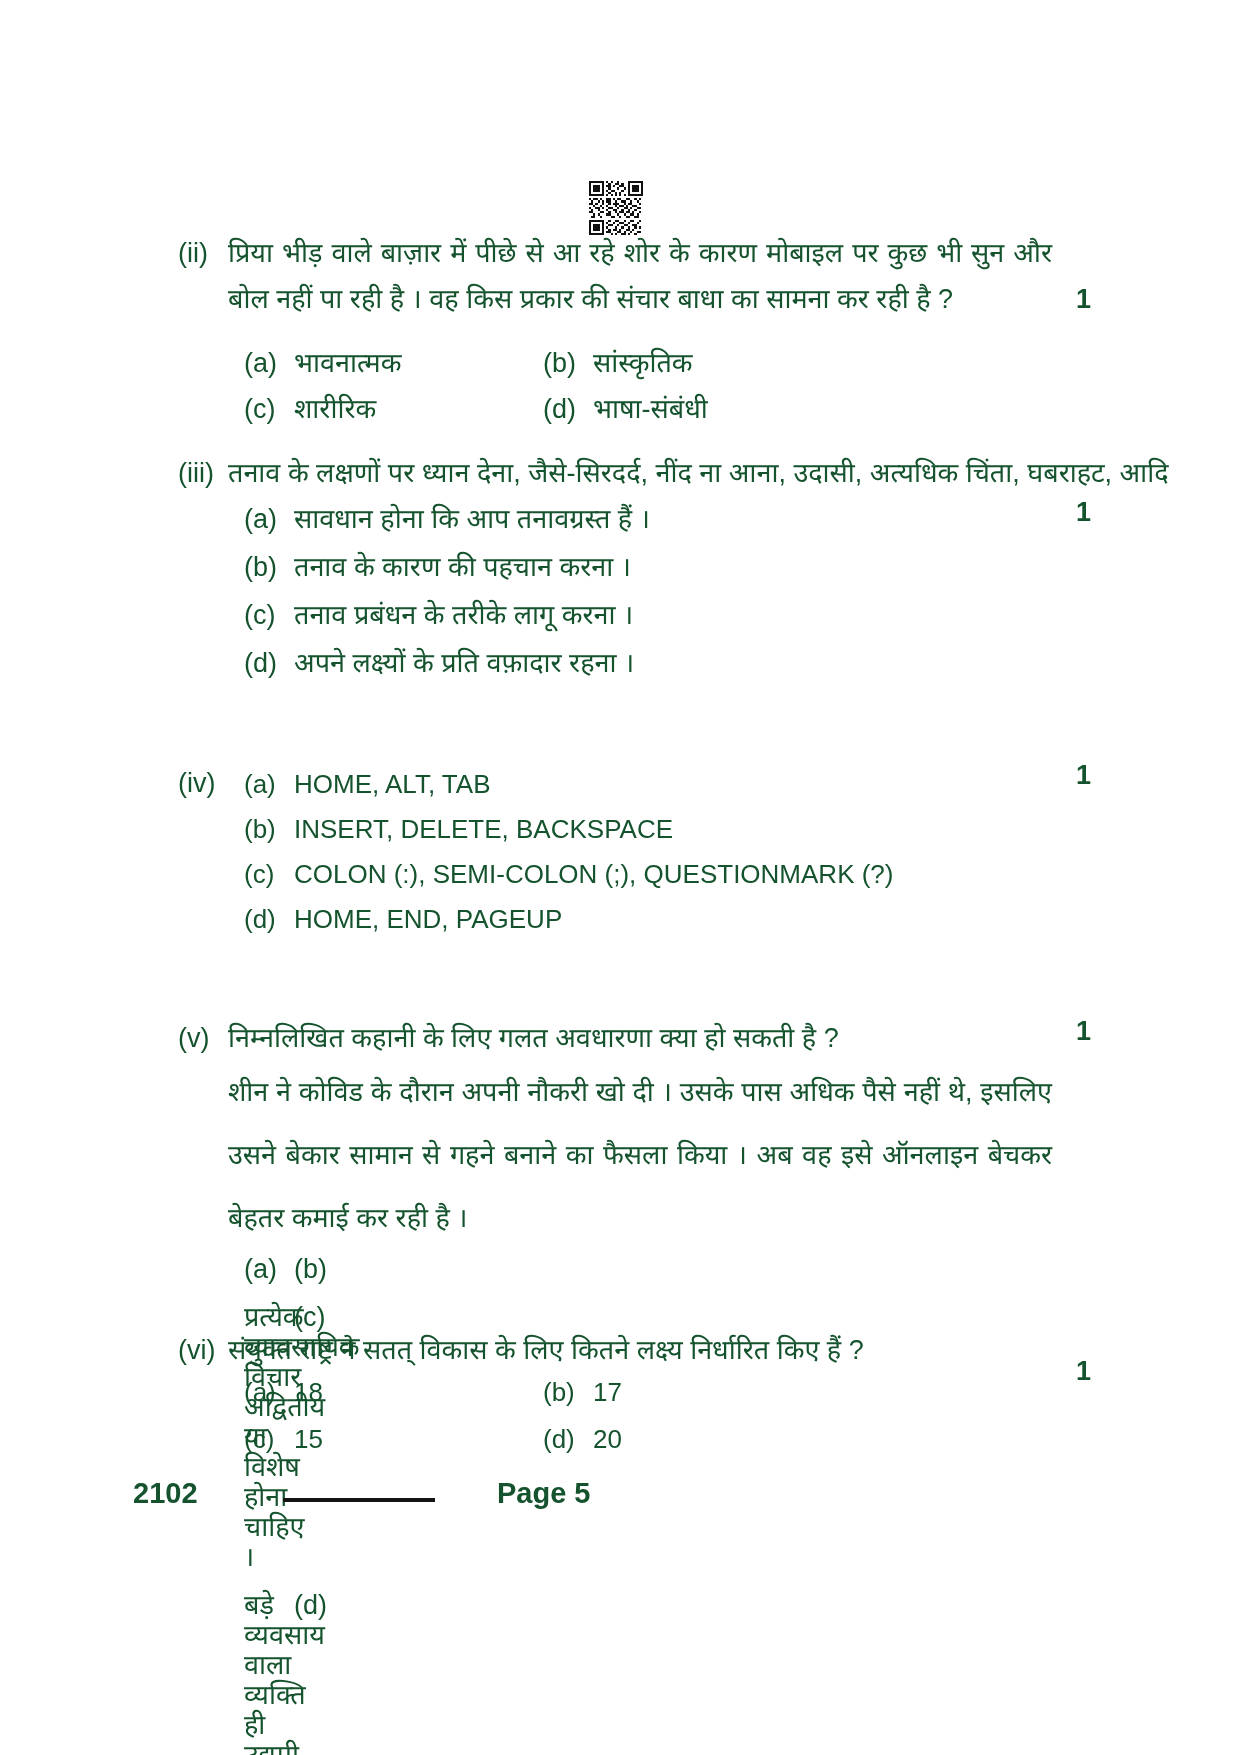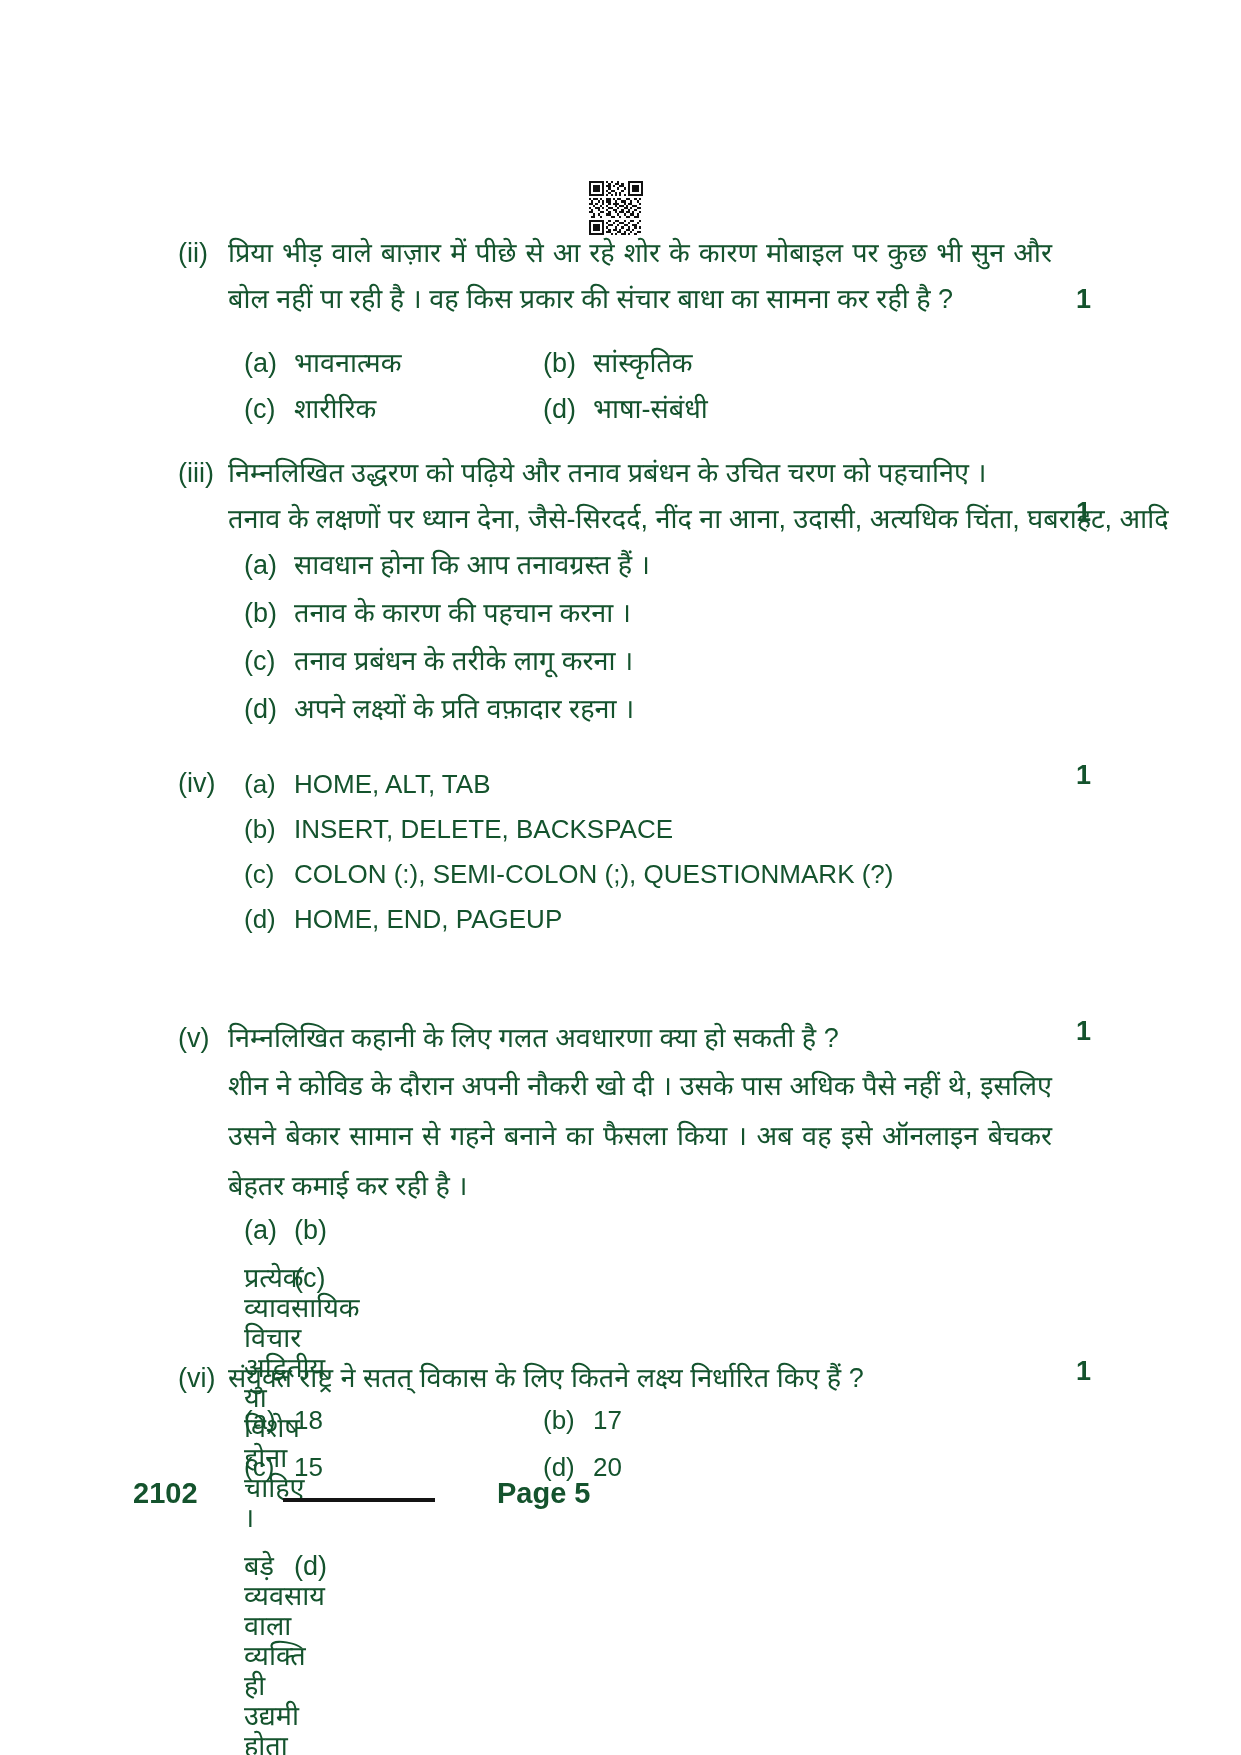--- a/index.html
+++ b/index.html
@@ -13,21 +13,21 @@
     position:absolute; left:589px; top:181px; width:54px; height:54px;
   }
   .q {
     position:absolute; left:178px; width:880px;
     display:grid; grid-template-columns:50px 824px;
   }
   .qnum { font-size:27px; line-height:46px; }
   .qtext { margin:0; font-size:27px; line-height:46px; text-align:justify; }
   .qtext.single { text-align:left; }
   .quote { margin:0; font-size:27px; line-height:46px; white-space:nowrap; }
-  .story { margin:0; font-size:27px; line-height:50px; text-align:justify; }
+  .story { margin:0; font-size:27px; line-height:63px; text-align:justify; }
   .opts {
     display:grid; padding-left:16px; font-size:27px;
   }
   .opts.one-col { grid-template-columns:50px auto; }
   .opts.two-col { grid-template-columns:50px 249px 50px auto; }
   .opts .olabel, .opts .otext { line-height:30px; }
   .opts-en { font-size:26px; }
   
   #q2-opts  { margin-top:26px; row-gap:16px; }
   #q3-opts  { margin-top:8px;  row-gap:18px; }
@@ -213,21 +213,20 @@
         <span class="otext">शारीरिक</span>
         <span class="olabel">(d)</span>
         <span class="otext">भाषा-संबंधी</span>
       </div>
     </div>
   </section>
 
   <section class="q" style="top:450px">
     <div class="qnum">(iii)</div>
     <div class="qbody">
-      <p class="qtext single">निम्नलिखित उद्धरण को पढ़िये और तनाव प्रबंधन के उचित चरण को पहचानिए ।</p>
       <p class="quote">तनाव के लक्षणों पर ध्यान देना, जैसे-सिरदर्द, नींद ना आना, उदासी, अत्यधिक चिंता, घबराहट, आदि</p>
       <div class="opts one-col" id="q3-opts">
         <span class="olabel">(a)</span>
         <span class="otext">सावधान होना कि आप तनावग्रस्त हैं ।</span>
         <span class="olabel">(b)</span>
         <span class="otext">तनाव के कारण की पहचान करना ।</span>
         <span class="olabel">(c)</span>
         <span class="otext">तनाव प्रबंधन के तरीके लागू करना ।</span>
         <span class="olabel">(d)</span>
         <span class="otext">अपने लक्ष्यों के प्रति वफ़ादार रहना ।</span>
@@ -261,21 +260,21 @@
         <span class="olabel">(b)</span>
         <span class="otext">प्रत्येक व्यावसायिक विचार अद्वितीय या विशेष होना चाहिए ।</span>
         <span class="olabel">(c)</span>
         <span class="otext">बड़े व्यवसाय वाला व्यक्ति ही उद्यमी होता है ।</span>
         <span class="olabel">(d)</span>
         <span class="otext">उद्यमी पैदा होते हैं, बनाए नहीं जाते ।</span>
       </div>
     </div>
   </section>
 
-  <section class="q" style="top:1355px">
+  <section class="q" style="top:1327px">
     <div class="qnum">(vi)</div>
     <div class="qbody">
       <p class="qtext single">संयुक्त राष्ट्र ने सतत् विकास के लिए कितने लक्ष्य निर्धारित किए हैं ?</p>
       <div class="opts two-col opts-en" id="q6-opts">
         <span class="olabel">(a)</span>
         <span class="otext">18</span>
         <span class="olabel">(b)</span>
         <span class="otext">17</span>
         <span class="olabel">(c)</span>
         <span class="otext">15</span>

